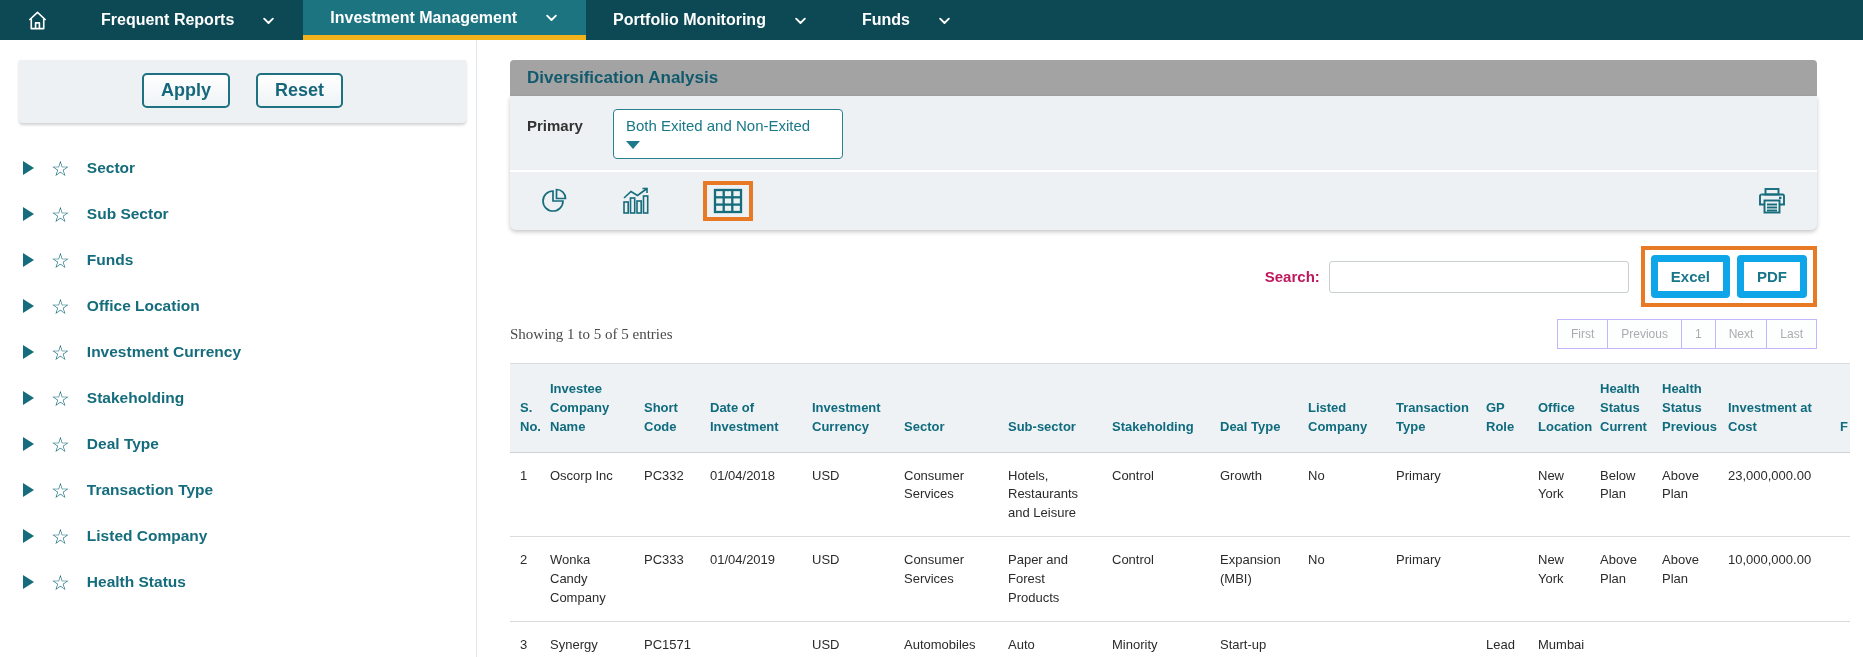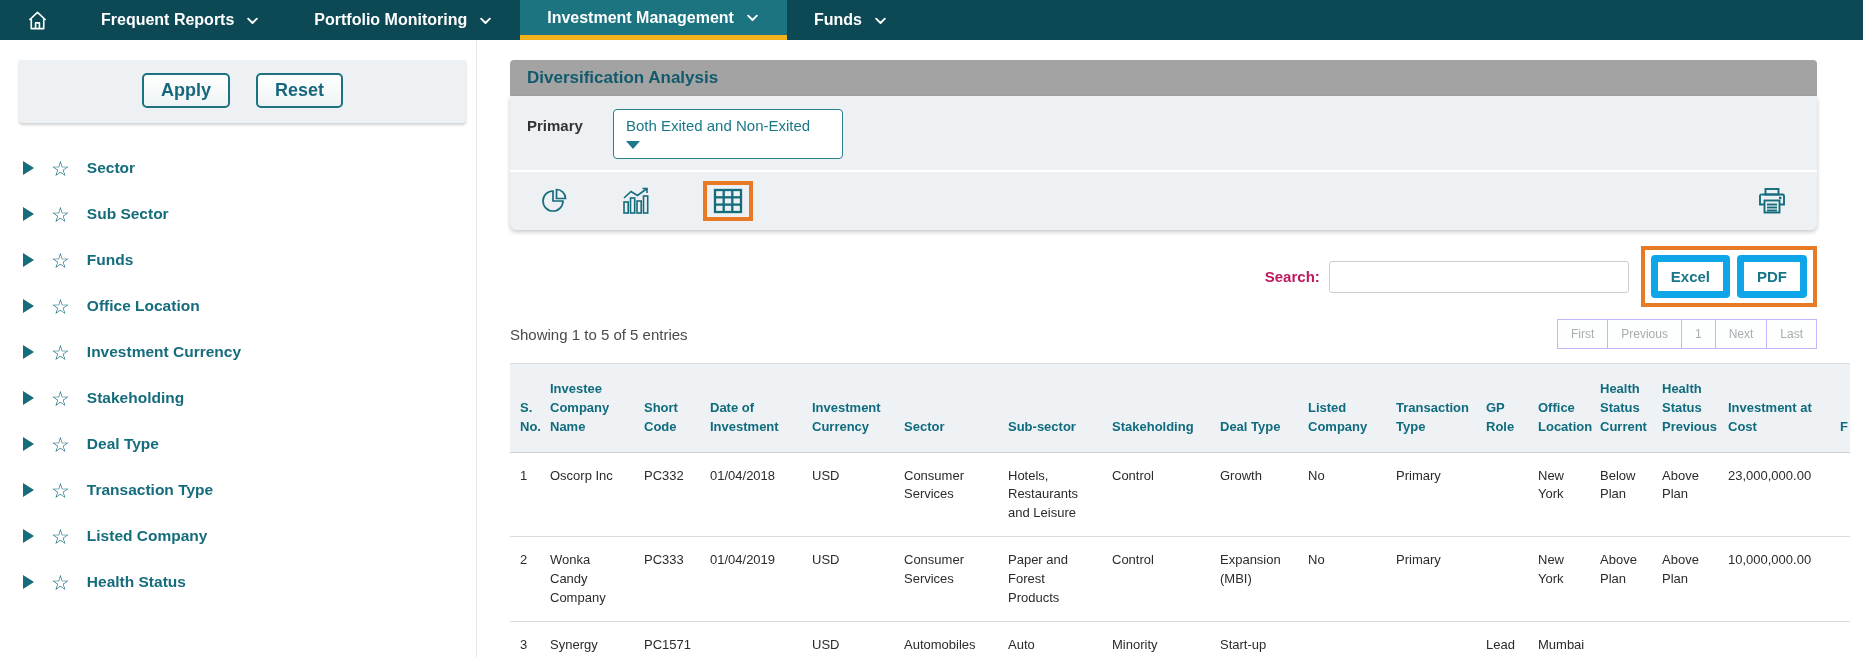--- a/index.html
+++ b/index.html
@@ -3,21 +3,21 @@
 <meta charset="utf-8">
 <style>
   * { margin:0; padding:0; box-sizing:border-box; }
   html,body { width:1863px; height:657px; overflow:hidden; background:#fff;
               font-family:"Liberation Sans", sans-serif; }
 
   
   .topnav { height:40px; background:#0c4954; display:flex; align-items:stretch; }
   .home-btn { width:74px; display:flex; align-items:center; justify-content:center; cursor:pointer; }
   .nav-items { display:flex; align-items:stretch; }
-  .nav-item { display:flex; align-items:center; gap:11px; padding:0 27px; color:#fff;
+  .nav-item { display:flex; align-items:center; gap:27px; padding:0 27px; color:#fff;
               font-size:16px; font-weight:bold; cursor:pointer; }
   .nav-item.active { background:#1b7480; border-bottom:5px solid #f2b21c; }
 
   
   .layout { display:flex; height:617px; }
   .sidebar-col { width:477px; padding:20px 0 0 19px; border-right:1px solid #e4e8eb; }
   .sidebar-inner { width:447px; }
   .main { width:1340px; padding:20px 0 0 33px; }
 
   
@@ -68,21 +68,21 @@
   .search-input { width:300px; height:32px; border:1px solid #c9ced1; border-radius:3px;
                   font-size:14px; padding:0 8px; font-family:inherit; }
   .export-highlight { display:flex; gap:7px; border:4px solid #e87a25; padding:5px 6px;
                       margin-left:12px; background:#fff; }
   .export-btn { border:7px solid #0ea5e9; background:#fff; color:#19768a; font-weight:bold;
                 font-size:15px; padding:6px 13px; border-radius:4px; cursor:pointer;
                 font-family:inherit; }
 
   
   .meta-row { display:flex; justify-content:space-between; align-items:center; margin-top:12px; }
-  .showing { font-size:15px; color:#4a4a4a; }
+  .showing { font-size:15px; color:#4a4a4a;font-family:Liberation Serif, serif; }
   .pagination { display:flex; }
   .pager-btn { border:1px solid #c4b5fd; background:#fdfefe; color:#a9adb0; font-size:12px;
                padding:7px 13px; margin-left:-1px; cursor:pointer; font-family:inherit; }
 
   
   .table-wrap { margin-top:14px; width:1340px; overflow:hidden; }
   table { border-collapse:collapse; table-layout:fixed; width:1370px; }
   thead tr { background:#eef2f5; border-top:1px solid #d8dde0; border-bottom:1px solid #ccd2d5; }
   th { color:#0f6b7d; font-weight:bold; font-size:13px; text-align:left;
        vertical-align:bottom; padding:16px 14px 15px 0; line-height:1.45; cursor:pointer; }
@@ -102,28 +102,28 @@
       <path d="M10 20.5 V14.5 H14 V20.5"></path>
     </svg>
   </div>
   <div class="nav-items">
       <div class="nav-item">
         <span>Frequent Reports</span>
         <svg width="15" height="15" viewBox="0 0 24 24">
           <path d="M5 9l7 7 7-7" fill="none" stroke="#fff" stroke-width="3" stroke-linecap="round" stroke-linejoin="round"></path>
         </svg>
       </div>
-      <div class="nav-item">
-        <span>Portfolio Monitoring</span>
+      <div class="nav-item active">
+        <span>Investment Management</span>
         <svg width="15" height="15" viewBox="0 0 24 24">
           <path d="M5 9l7 7 7-7" fill="none" stroke="#fff" stroke-width="3" stroke-linecap="round" stroke-linejoin="round"></path>
         </svg>
       </div>
-      <div class="nav-item active">
-        <span>Investment Management</span>
+      <div class="nav-item">
+        <span>Portfolio Monitoring</span>
         <svg width="15" height="15" viewBox="0 0 24 24">
           <path d="M5 9l7 7 7-7" fill="none" stroke="#fff" stroke-width="3" stroke-linecap="round" stroke-linejoin="round"></path>
         </svg>
       </div>
       <div class="nav-item">
         <span>Funds</span>
         <svg width="15" height="15" viewBox="0 0 24 24">
           <path d="M5 9l7 7 7-7" fill="none" stroke="#fff" stroke-width="3" stroke-linecap="round" stroke-linejoin="round"></path>
         </svg>
       </div>

